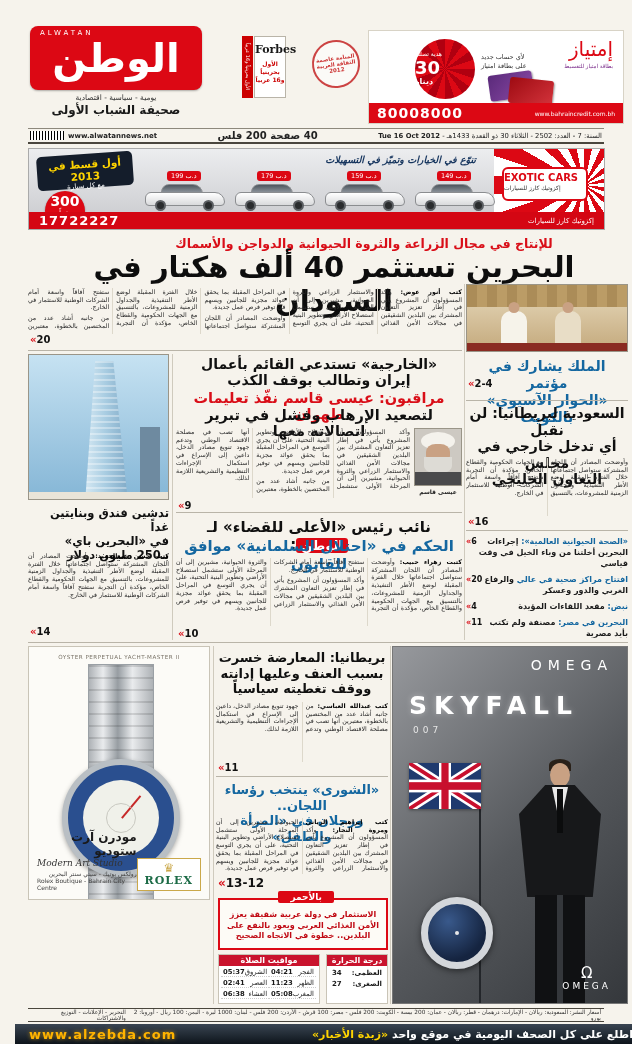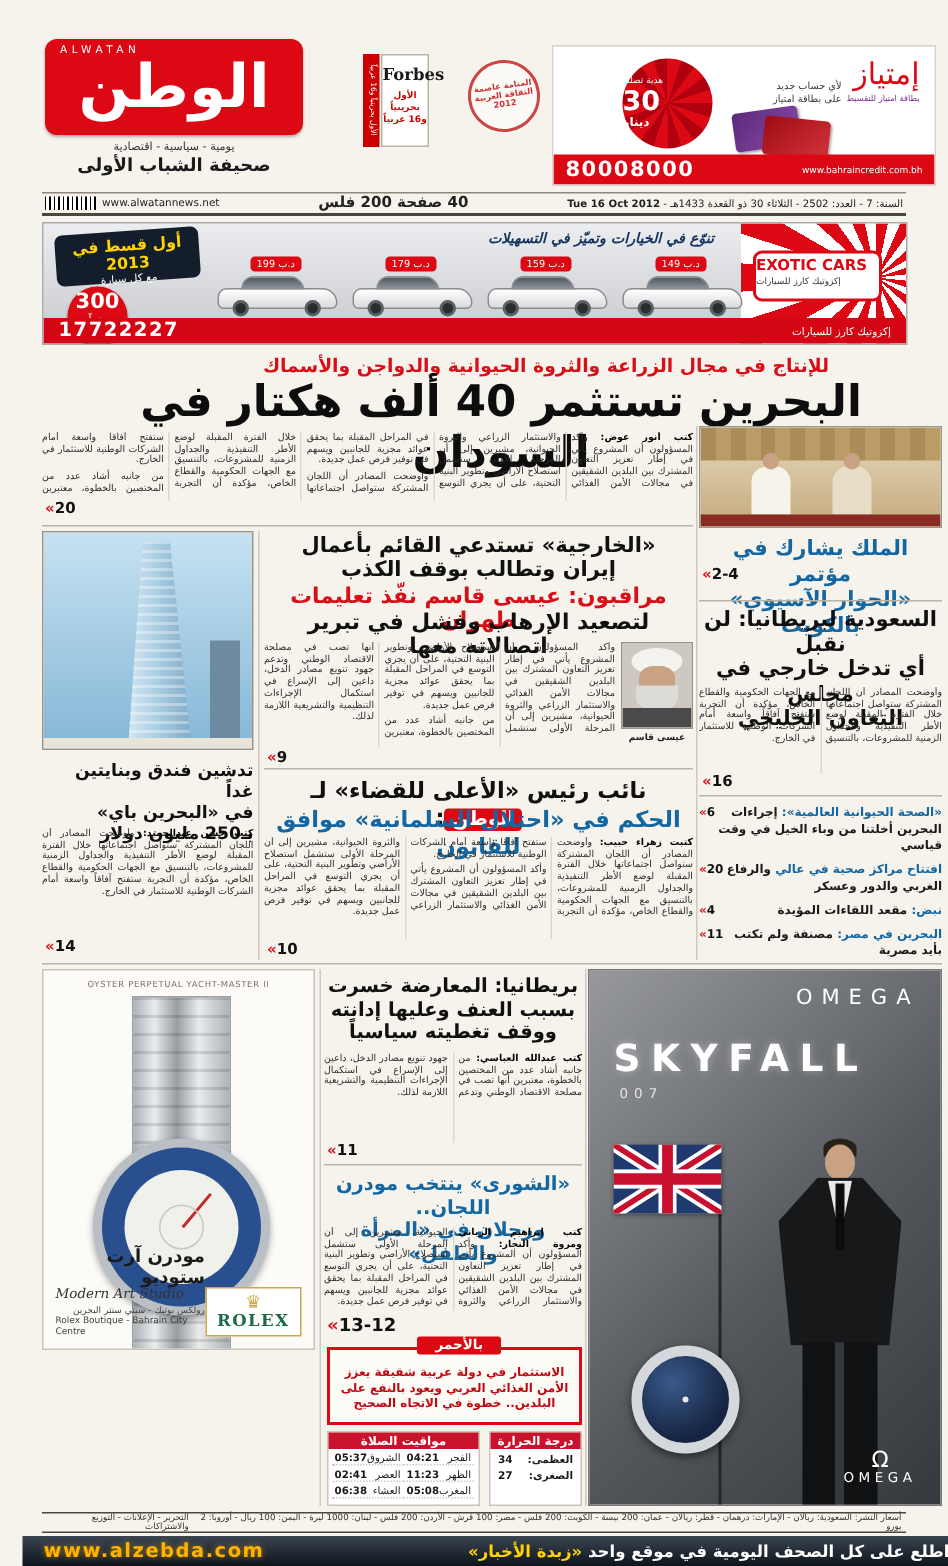--- a/index.html
+++ b/index.html
@@ -26,30 +26,30 @@
 .forbes{position:absolute;left:254px;top:36px;width:32px;height:62px;background:#fff;border:1px solid #b9b4a8;text-align:center}
 .forbes .fname{font-family:"DejaVu Serif",serif;font-weight:bold;font-size:11px;margin-top:6px}
 .forbes .fnote{font-size:6px;color:#c00;font-weight:bold;direction:rtl;margin-top:4px;line-height:8px}
 .forbes-ribbon{position:absolute;left:242px;top:36px;width:11px;height:62px;background:#c00;color:#fff;font-size:5px;writing-mode:vertical-rl;text-align:center;direction:rtl;line-height:11px}
 .stamp{position:absolute;left:312px;top:40px;width:48px;height:48px;border:2px solid #c44;border-radius:50%;color:#c33;font-size:5.5px;font-weight:bold;text-align:center;direction:rtl;display:flex;flex-direction:column;justify-content:center;transform:rotate(-8deg);background:rgba(255,255,255,.6)}
 .imtiaz{position:absolute;left:368px;top:30px;width:256px;height:94px;background:#fff;border:1px solid #d8d3c6;overflow:hidden}
 .imt-brand{position:absolute;top:6px;right:10px;color:#dc0814;font-weight:normal;font-size:20px;direction:rtl}
 .imt-sub{position:absolute;top:32px;right:10px;color:#7b2d8b;font-size:5.5px;direction:rtl}
 .burst{position:absolute;left:46px;top:8px;width:60px;height:60px;border-radius:50%;background:repeating-conic-gradient(#dc0814 0 18deg,#b00010 18deg 36deg);color:#fff;text-align:left;display:flex;flex-direction:column;justify-content:center;line-height:1.1}
 .burst .g1{font-size:6px}.burst .g2{font-size:18px;font-weight:bold}.burst .g3{font-size:8px;font-weight:bold}
-.imt-cond{position:absolute;left:122px;top:22px;width:70px;font-size:6.5px;color:#333;direction:rtl;text-align:right;line-height:9px}
+.imt-cond{position:absolute;left:112px;top:22px;width:70px;font-size:6.5px;color:#333;direction:rtl;text-align:left;line-height:9px}
 .card1{position:absolute;left:120px;top:42px;width:44px;height:26px;background:linear-gradient(135deg,#5a2a7a,#8d4ba8);border-radius:3px;transform:rotate(-8deg);box-shadow:1px 1px 2px rgba(0,0,0,.4)}
 .card2{position:absolute;left:140px;top:48px;width:44px;height:26px;background:linear-gradient(135deg,#9e0b12,#d4343c);border-radius:3px;transform:rotate(6deg);box-shadow:1px 1px 2px rgba(0,0,0,.4)}
 .imt-bar{position:absolute;left:0;bottom:0;width:100%;height:20px;background:#dc0814;color:#fff;display:flex;align-items:center;justify-content:space-between;padding:0 8px}
 .imt-phone{font-weight:bold;font-size:14px;letter-spacing:1px}
 .imt-site{font-size:6px}
 
 .datebar{position:absolute;left:28px;top:128px;width:576px;height:16px;border-top:1px solid #8d887c;border-bottom:2px solid #4a463d;display:flex;align-items:center;justify-content:space-between;font-size:7px;color:#222;padding:0 2px}
 .barcode{width:34px;height:9px;background:repeating-linear-gradient(90deg,#000 0 1px,#fff 1px 3px);margin-right:4px}
-.db-left{display:flex;align-items:flex-start;font-weight:normal}
+.db-left{display:flex;align-items:center;font-weight:bold}
 .db-pages{font-weight:bold;font-size:10px;direction:rtl}
 .db-right{direction:rtl;font-size:6.8px}
 .db-right b{direction:ltr;unicode-bidi:embed}
 
 .car-ad{position:absolute;left:28px;top:148px;width:577px;height:82px;background:linear-gradient(#ecedef,#c7c8cc);border:1px solid #aaa;overflow:hidden}
 .car-tag{position:absolute;top:5px;right:128px;font-size:9.5px;font-weight:bold;font-style:italic;color:#16355e;direction:rtl}
 .exotic{position:absolute;right:0;top:0;width:110px;height:100%;background:repeating-conic-gradient(from 0deg at 82% 45%,#dc0814 0 12deg,#fff 12deg 24deg)}
 .exotic-box{position:absolute;right:16px;top:18px;width:86px;height:34px;background:#fff;border:2px solid #dc0814;border-radius:6px;text-align:left;line-height:1.2;padding-top:3px}
 .exotic-box .en{color:#dc0814;font-weight:bold;font-size:10px}
 .exotic-box .ar2{font-size:6px;color:#333;direction:rtl}
@@ -372,21 +372,21 @@
     <span>بريطانيا: المعارضة خسرت</span><br><span>بسبب العنف وعليها إدانته</span><br><span>ووقف تغطيته سياسياً</span>
   </div>
   <div class="bodytext cols2 abs" style="left:216px;top:702px;width:172px;height:60px;overflow:hidden">
     <p><b class="byline">كتب عبدالله العباسي:</b> <span>من جانبه أشاد عدد من المختصين بالخطوة، معتبرين أنها تصب في مصلحة الاقتصاد الوطني وتدعم جهود تنويع مصادر الدخل، داعين إلى الإسراع في استكمال الإجراءات التنظيمية والتشريعية اللازمة لذلك.</span></p>
   </div>
   <div class="ref" style="left:218px;top:762px"><span class="arr">«</span><span>11</span></div>
 
   <div class="hline" style="left:216px;top:776px;width:172px"></div>
 
   <div class="h-blue abs" style="left:216px;top:782px;width:172px;font-size:13px;line-height:15.5px">
-    <span>«الشورى» ينتخب مودرن اللجان..</span><br><span>ورجلان في «المرأة والطفل»</span>
+    <span>«الشورى» ينتخب رؤساء اللجان..</span><br><span>ورجلان في «المرأة والطفل»</span>
   </div>
   <div class="bodytext cols2 abs" style="left:216px;top:818px;width:172px;height:56px;overflow:hidden">
     <p><b class="byline">كتب إبراهيم الزياني ومروة النجار:</b> <span>وأكد المسؤولون أن المشروع يأتي في إطار تعزيز التعاون المشترك بين البلدين الشقيقين في مجالات الأمن الغذائي والاستثمار الزراعي والثروة الحيوانية، مشيرين إلى أن المرحلة الأولى ستشمل استصلاح الأراضي وتطوير البنية التحتية، على أن يجري التوسع في المراحل المقبلة بما يحقق عوائد مجزية للجانبين ويسهم في توفير فرص عمل جديدة.</span></p>
   </div>
   <div class="ref" style="left:218px;top:876px;font-size:12px"><span class="arr">«</span><span>13-12</span></div>
 
   <div class="redbox">
     <div class="redbox-tab">بالأحمر</div>
     <div class="redbox-text">الاستثمار في دولة عربية شقيقة يعزز الأمن الغذائي العربي ويعود بالنفع على البلدين.. خطوة في الاتجاه الصحيح</div>
   </div>

